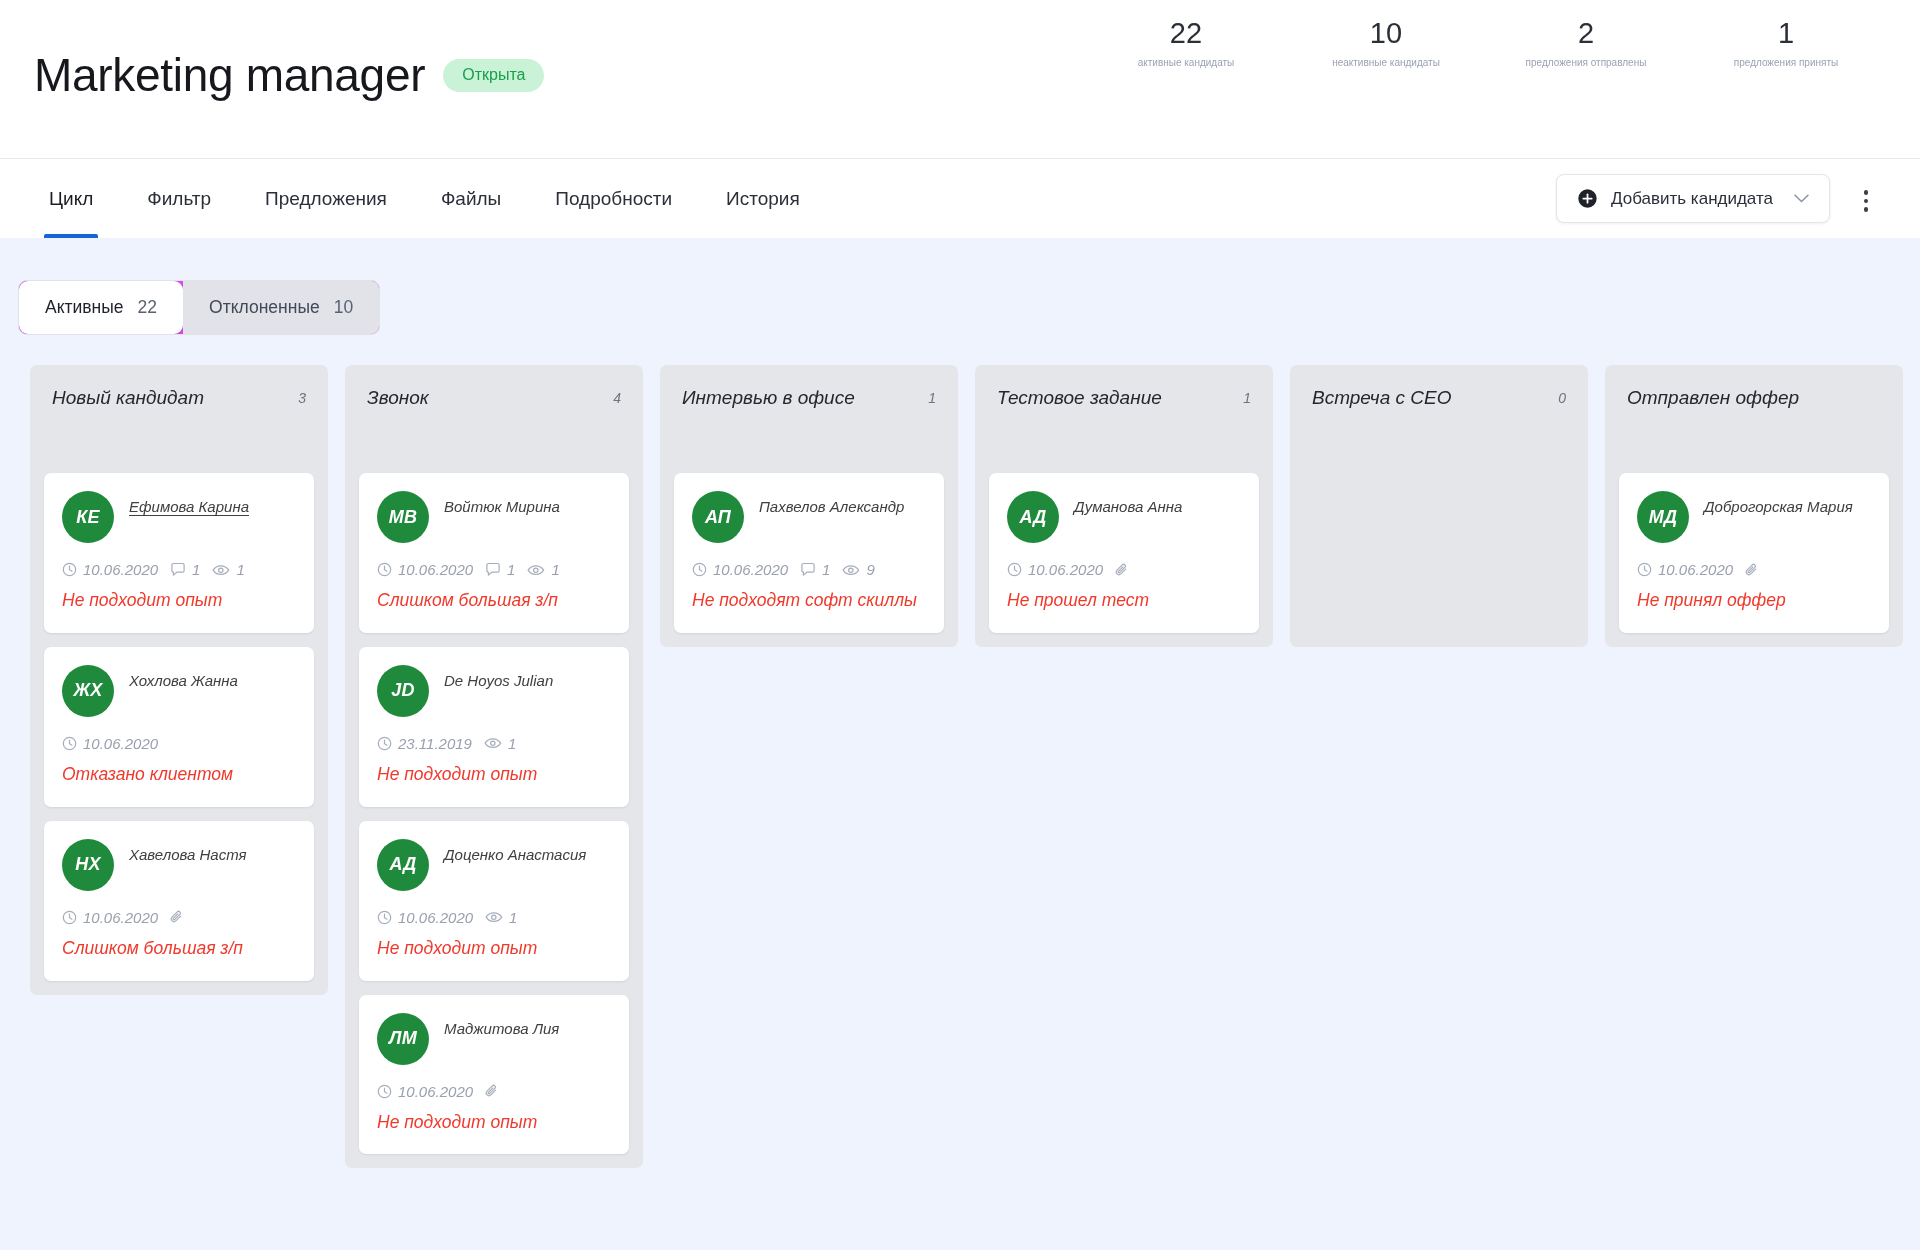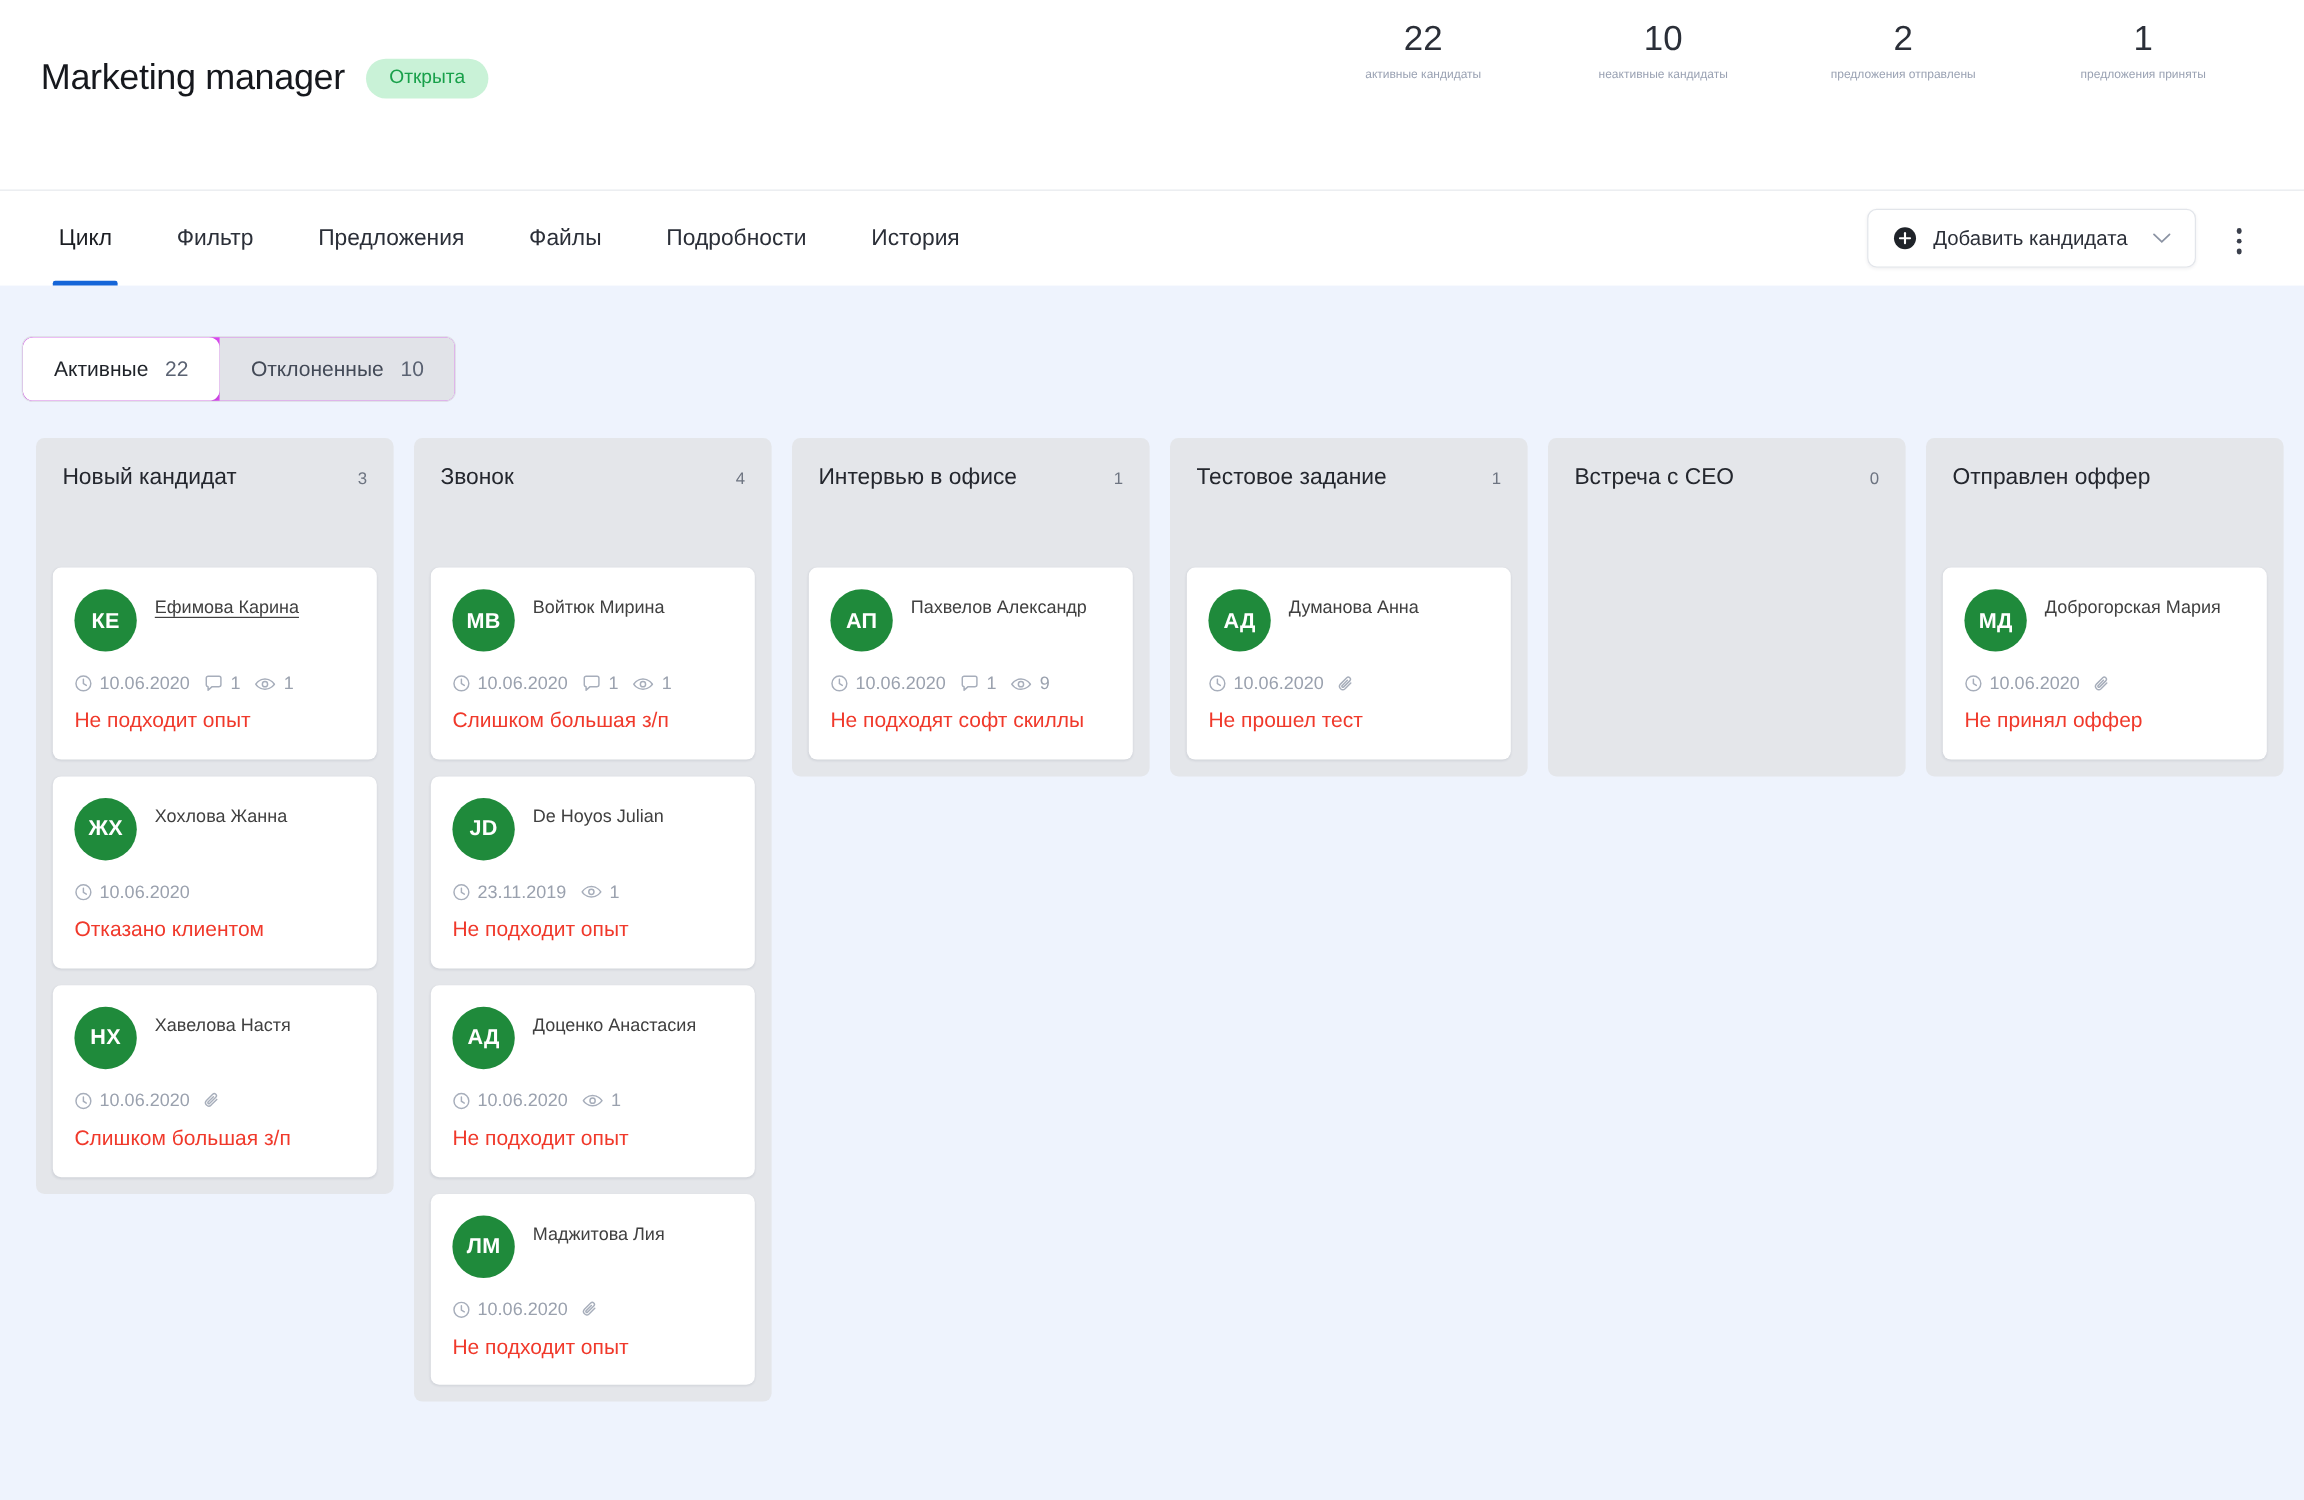--- a/index.html
+++ b/index.html
@@ -20,21 +20,21 @@
     position: relative;
   }
   .header-left {
     display: flex;
     align-items: center;
     gap: 18px;
     margin-top: 48px;
     flex: 0 0 auto;
   }
   .job-title {
-    font-size: 30px;
+    font-size: 46px;
     font-weight: 400;
     color: #16181d;
     letter-spacing: -0.3px;
     white-space: nowrap;
   }
   .status-badge {
     background: #c9f2d7;
     color: #18a04a;
     font-size: 16px;
     padding: 7px 19px 8px;
@@ -170,20 +170,21 @@
     border-radius: 9px;
     box-shadow: 0 1px 2px rgba(20,30,60,.10);
   }
   .seg-count { color: #5c6personal; color:#596舟; color:#5a6272; }
 
   .columns {
     display: flex;
     gap: 17px;
     padding: 30px 0 0 30px;
     align-items: flex-start;
+    font-style: italic;
   }
   .column {
     width: 298px;
     flex: 0 0 298px;
     background: #e4e6ea;
     border-radius: 7px;
     padding: 0 0 14px 0;
   }
   .col-head {
     display: flex;

